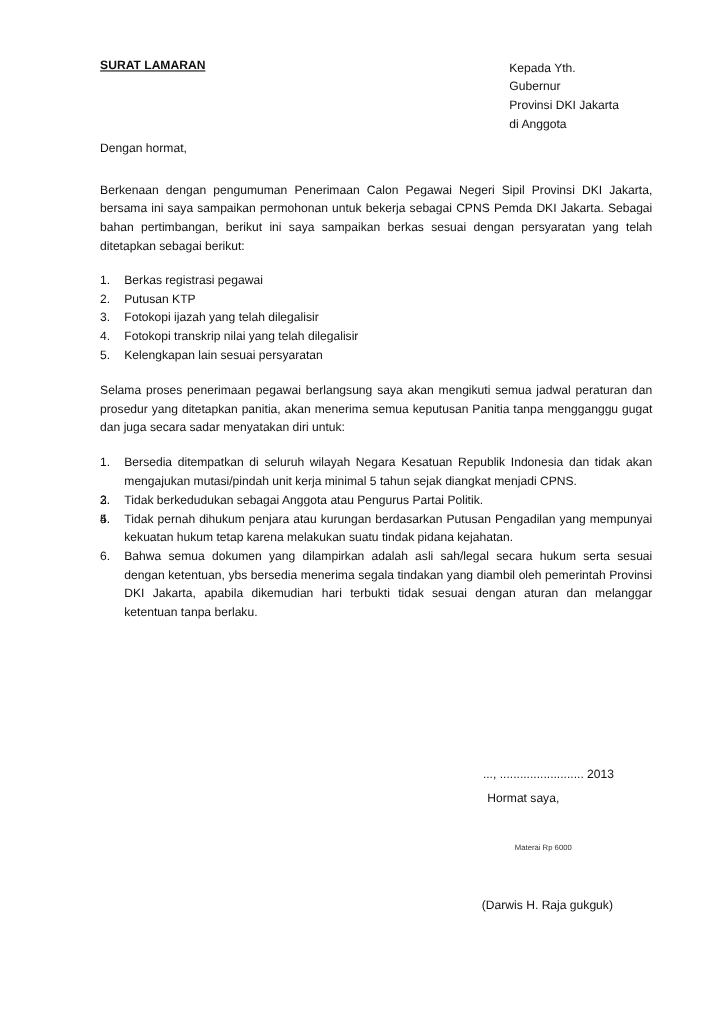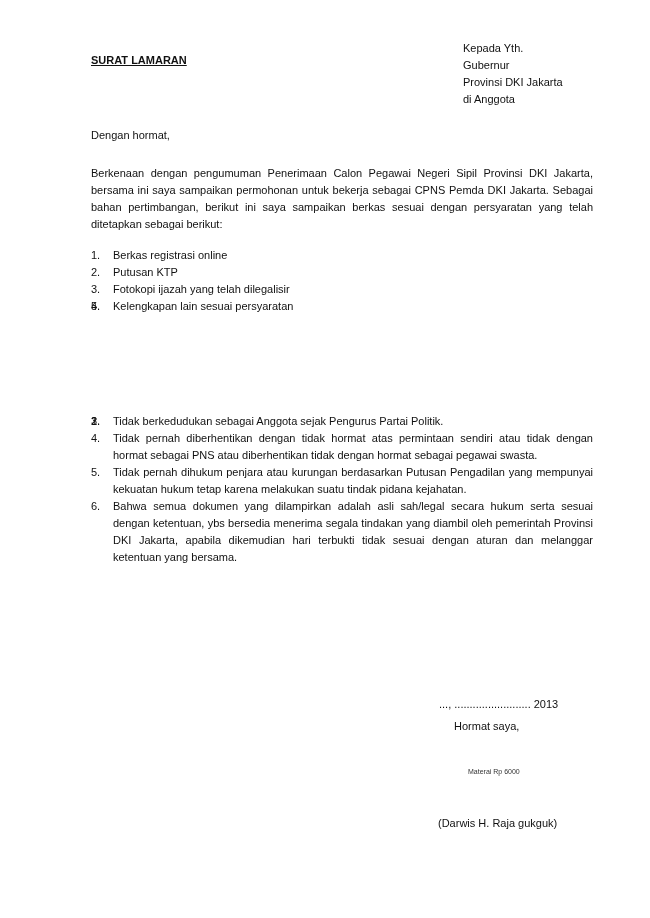--- a/index.html
+++ b/index.html
@@ -1,33 +1,33 @@
 <!DOCTYPE html>
 <html><head>
 <meta charset="utf-8">
 <style>
   html, body { margin: 0; padding: 0; background: #ffffff; }
   body { width: 650px; height: 918px; position: relative; overflow: hidden;
          font-family: "Liberation Sans", sans-serif; font-size: 11px; color: #111; }
   .page { position: absolute; left: 0; top: 0; width: 650px; height: 746px; background: #fff; margin-left: 11px; }
   .title { position: absolute; left: 80px; top: 54px; font-weight: bold; text-decoration: underline; font-size: 11px; }
-  .addr { position: absolute; left: 452px; top: 40px; line-height: 17px; }
+  .addr { position: absolute; left: 452px; top: 54px; line-height: 17px; }
   .addr div { white-space: nowrap; }
   .salam { position: absolute; left: 80px; top: 129px; }
   .para { position: absolute; left: 80px; width: 502px; text-align: justify; line-height: 17px; }
   .p1 { top: 165px; }
   .list { position: absolute; left: 80px; width: 502px; margin: 0; padding: 0; list-style: none; line-height: 17px; }
   .list li { position: relative; padding-left: 22px; text-align: justify; }
   .list li .num { position: absolute; left: 0; top: 0; }
   .l1 { top: 247px; }
   .p2 { top: 347px; }
   .l2 { top: 413px; }
   .p3 { top: 629px; }
   .date { position: absolute; left: 428px; top: 698px; white-space: nowrap; }
-  .hormat { position: absolute; left: 443px; top: 720px; white-space: nowrap; }
+  .hormat { position: absolute; left: 432px; top: 720px; white-space: nowrap; }
   .materai { position: absolute; left: 457px; top: 768px; font-size: 7px; color: #333; white-space: nowrap; }
   .name { position: absolute; left: 427px; top: 817px; white-space: nowrap; }
 </style>
 </head>
 <body>
 
 <div class="page">
   <div class="title">SURAT LAMARAN</div>
 
   <div class="addr">
@@ -35,35 +35,36 @@
     <div>Gubernur</div>
     <div>Provinsi DKI Jakarta</div>
     <div>di Anggota</div>
   </div>
 
   <div class="salam">Dengan hormat,</div>
 
   <div class="para p1">Berkenaan dengan pengumuman Penerimaan Calon Pegawai Negeri Sipil Provinsi DKI Jakarta, bersama ini saya sampaikan permohonan untuk bekerja sebagai CPNS Pemda DKI Jakarta. Sebagai bahan pertimbangan, berikut ini saya sampaikan berkas sesuai dengan persyaratan yang telah ditetapkan sebagai berikut:</div>
 
   <ul class="list l1">
-    <li><span class="num">1.</span><span>Berkas registrasi online</span></li>
+    <li><span class="num">1.</span><span>Berkas registrasi pegawai</span></li>
     <li><span class="num">2.</span><span>Putusan KTP</span></li>
     <li><span class="num">3.</span><span>Fotokopi ijazah yang telah dilegalisir</span></li>
-    <li><span class="num">4.</span></li>
+    <li><span class="num">4.</span><span>Fotokopi transkrip nilai yang telah dilegalisir</span></li>
     <li><span class="num">5.</span><span>Kelengkapan lain sesuai persyaratan</span></li>
   </ul>
 
+  <div class="para p2">Selama proses penerimaan pegawai berlangsung saya akan mengikuti semua jadwal peraturan dan prosedur yang ditetapkan panitia, akan menerima semua keputusan Panitia tanpa mengganggu gugat dan juga secara sadar menyatakan diri untuk:</div>
 
   <ul class="list l2">
-    <li><span class="num">1.</span></li>
+    <li><span class="num">1.</span><span>Bersedia ditempatkan di seluruh wilayah Negara Kesatuan Republik Indonesia dan tidak akan mengajukan mutasi/pindah unit kerja minimal 5 tahun sejak diangkat menjadi CPNS.</span></li>
     <li><span class="num">2.</span></li>
-    <li><span class="num">3.</span><span>Tidak berkedudukan sebagai Anggota sejak Pengurus Partai Politik.</span></li>
-    <li><span class="num">4.</span><span>Tidak pernah diberhentikan dengan tidak hormat atas permintaan sendiri atau tidak dengan hormat sebagai PNS atau diberhentikan tidak dengan hormat sebagai pegawai swasta.</span></li>
+    <li><span class="num">3.</span><span>Tidak berkedudukan sebagai Anggota atau Pengurus Partai Politik.</span></li>
+    <li><span class="num">4.</span></li>
     <li><span class="num">5.</span><span>Tidak pernah dihukum penjara atau kurungan berdasarkan Putusan Pengadilan yang mempunyai kekuatan hukum tetap karena melakukan suatu tindak pidana kejahatan.</span></li>
-    <li><span class="num">6.</span><span>Bahwa semua dokumen yang dilampirkan adalah asli sah/legal secara hukum serta sesuai dengan ketentuan, ybs bersedia menerima segala tindakan yang diambil oleh pemerintah Provinsi DKI Jakarta, apabila dikemudian hari terbukti tidak sesuai dengan aturan dan melanggar ketentuan yang bersama.</span></li>
+    <li><span class="num">6.</span><span>Bahwa semua dokumen yang dilampirkan adalah asli sah/legal secara hukum serta sesuai dengan ketentuan, ybs bersedia menerima segala tindakan yang diambil oleh pemerintah Provinsi DKI Jakarta, apabila dikemudian hari terbukti tidak sesuai dengan aturan dan melanggar ketentuan tanpa berlaku.</span></li>
   </ul>
 
 
   <div class="date">..., ......................... 2013</div>
   <div class="hormat">Hormat saya,</div>
   <div class="materai">Materai Rp 6000</div>
   <div class="name">(Darwis H. Raja gukguk)</div>
 </div>
 
 </body></html>

